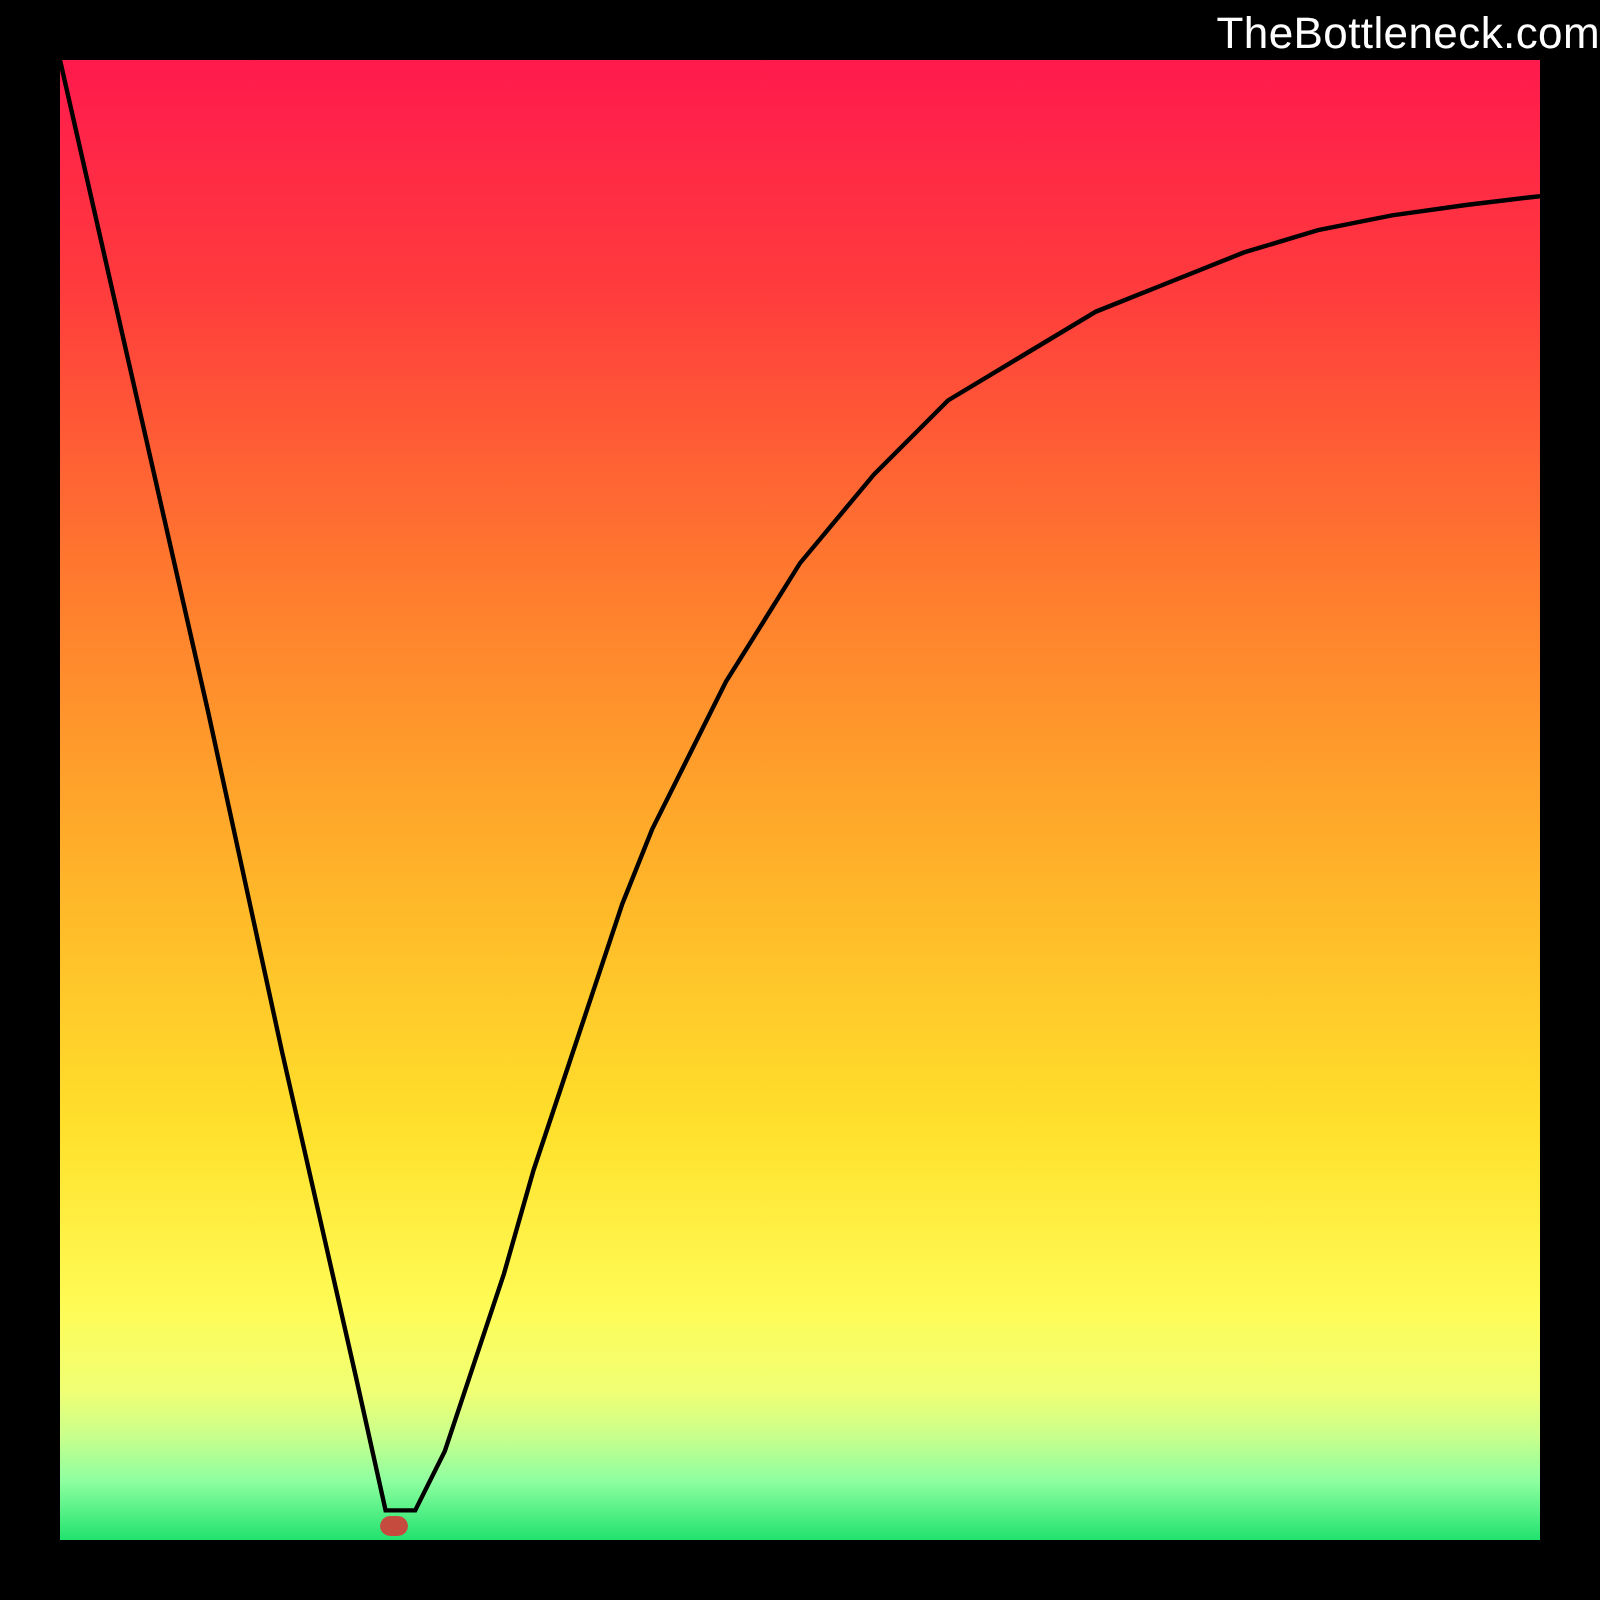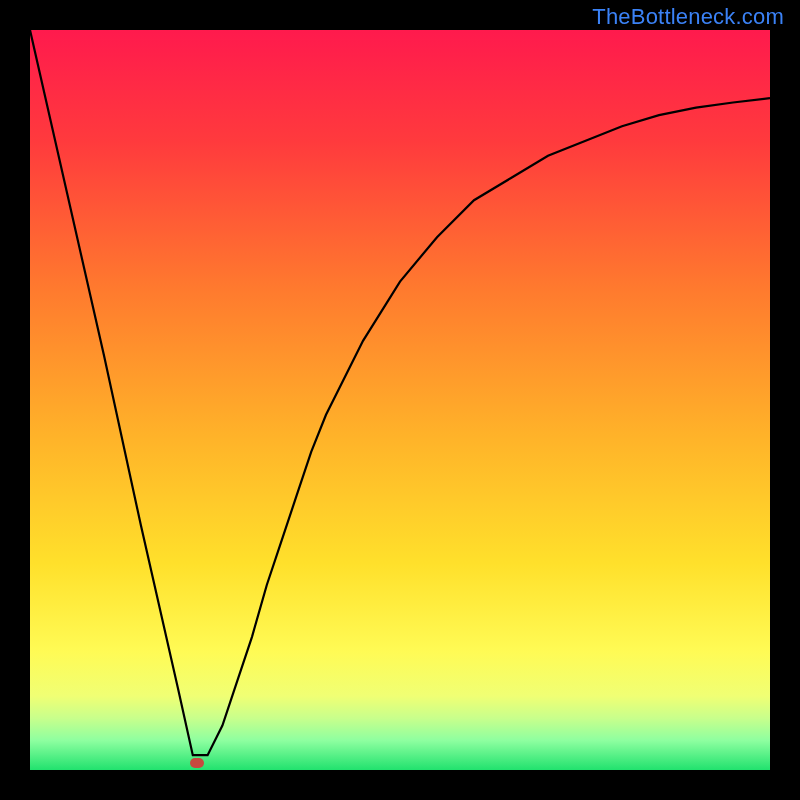--- a/index.html
+++ b/index.html
@@ -13,22 +13,22 @@
   }
   .frame {
     position: relative;
     width: 800px;
     height: 800px;
     background: #000;
   }
   .attribution {
     position: absolute;
     top: 4px;
-    right: 16px;
-    color: #3b82f6;
+    right: 0;
+    color: #ffffff;
     font-size: 22px;
     letter-spacing: 0.2px;
     z-index: 5;
   }
   .plot-area {
     position: absolute;
     left: 30px;
     top: 30px;
     width: 740px;
     height: 740px;

